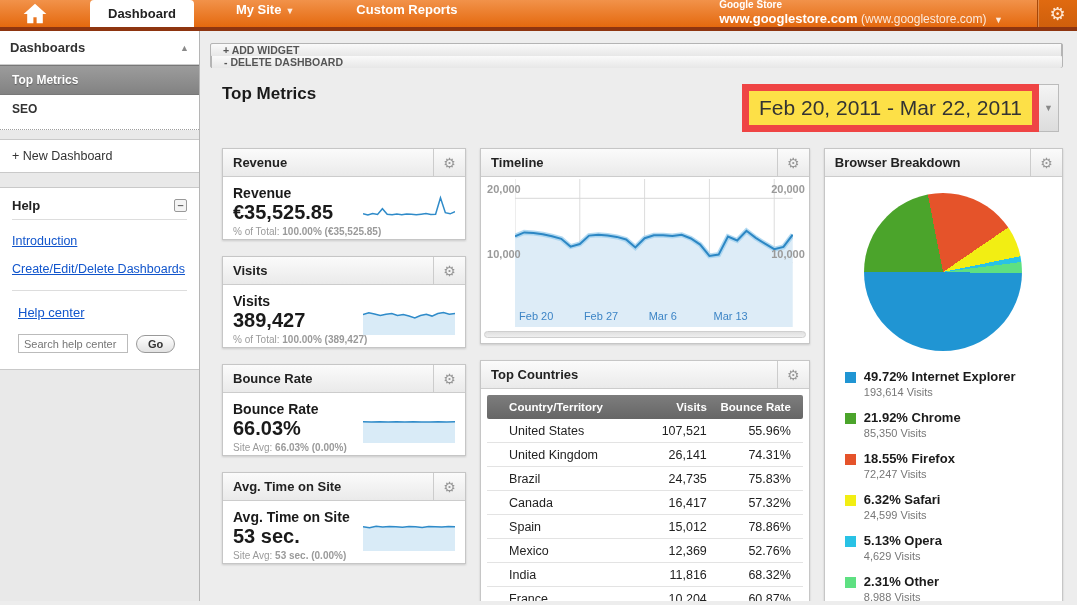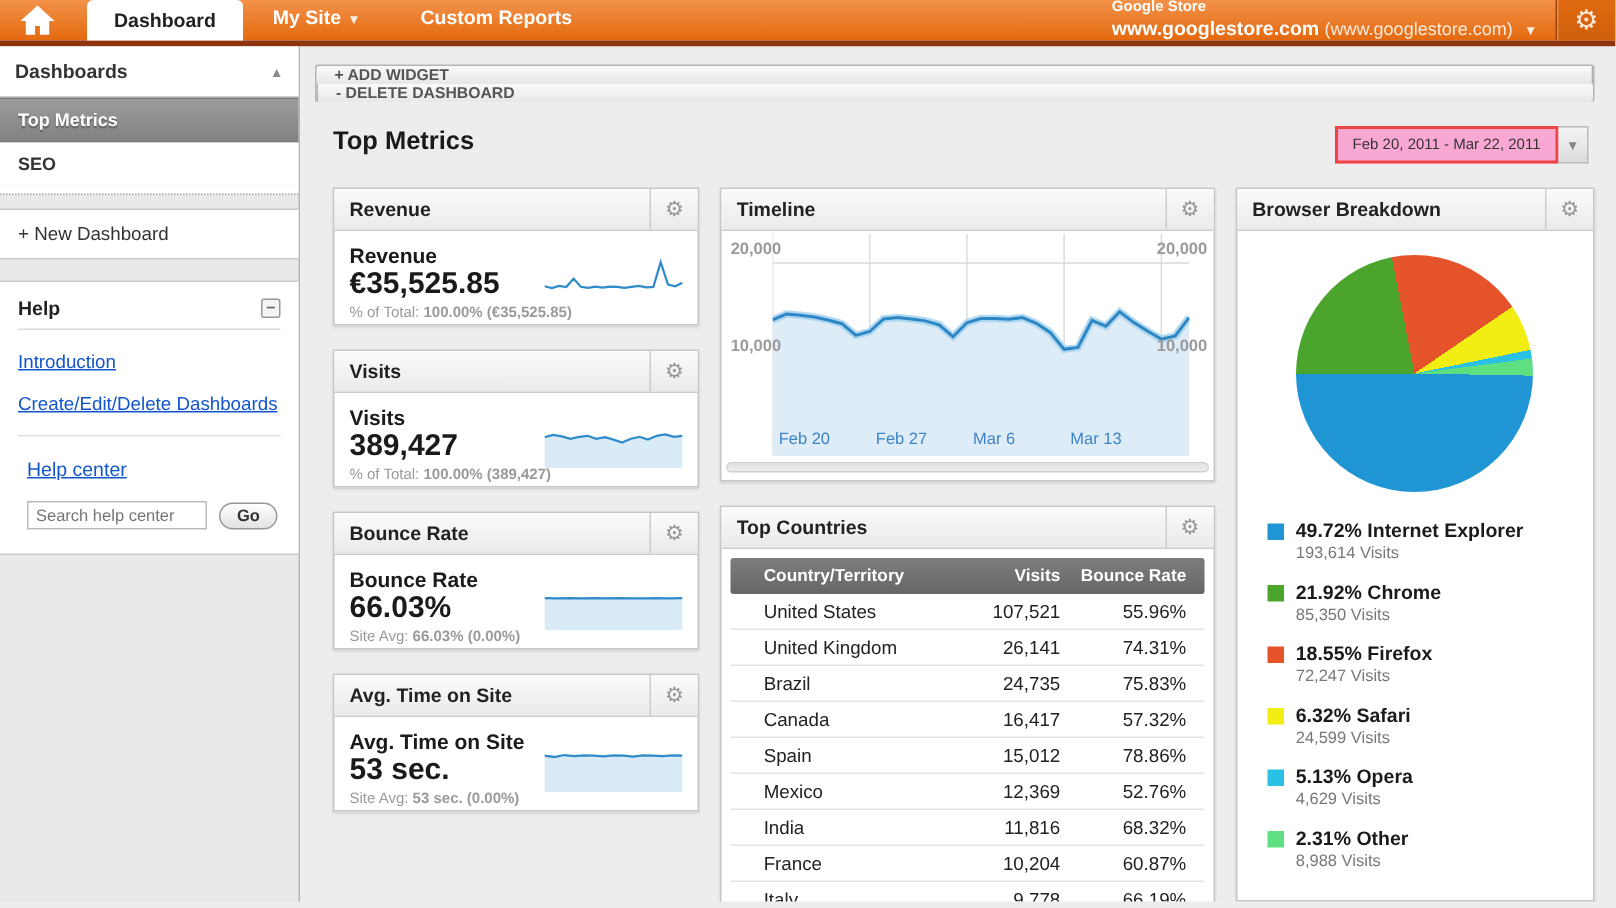--- a/index.html
+++ b/index.html
@@ -1,20 +1,20 @@
 <!DOCTYPE html>
 <html><head>
 <meta charset="utf-8">
 <style>
   html,body{margin:0;padding:0;width:1077px;height:605px;overflow:hidden;
     font-family:"Liberation Sans","DejaVu Sans",sans-serif;background:#ededed;}
   *{box-sizing:border-box;}
   
   .topbar{height:31px;background:linear-gradient(#f2924a,#e4690e);border-bottom:4px solid #8e3510;
-    display:flex;align-items:flex-end;padding-left:4px;}
+    display:flex;align-items:center;padding-left:14px;gap:22px;}
   .tb-home{width:26px;height:22px;margin:0 4px 4px 8px;}
   .tb-tab{background:#fff;border-radius:4px 4px 0 0;padding:6px 18px 6px;font-weight:bold;
     font-size:13px;color:#222;margin-left:16px;cursor:pointer;}
   .tb-nav{color:#fff;font-weight:bold;font-size:13px;padding:0 20px 8px;cursor:pointer;white-space:nowrap;}
   .tb-caret{font-size:9px;color:rgba(255,255,255,.85);margin-left:4px;}
   .tb-spacer{flex:1;}
   .tb-account{color:#fff;line-height:1.3;padding:3px 12px 4px;cursor:pointer;align-self:center;}
   .tb-acc1{font-size:10px;font-weight:bold;}
   .tb-acc2{font-size:13px;font-weight:bold;}
   .tb-acc2 .sub{font-weight:normal;font-size:12px;color:rgba(255,255,255,.85);}
@@ -37,37 +37,37 @@
   .help-panel{margin-top:14px;background:#fff;border-top:1px solid #c9c9c9;border-bottom:1px solid #c9c9c9;
     padding:10px 12px 16px;}
   .help-head{display:flex;justify-content:space-between;align-items:center;font-weight:bold;font-size:13px;
     color:#222;border-bottom:1px solid #ddd;padding-bottom:6px;margin-bottom:8px;}
   .help-minus{width:13px;height:13px;border:1px solid #999;border-radius:2px;background:#f4f4f4;color:#666;
     font-size:11px;line-height:10px;text-align:center;cursor:pointer;}
   .help-link{display:block;color:#1155cc;text-decoration:underline;font-size:12.5px;margin:14px 0;cursor:pointer;}
   .help-sep{border-top:1px solid #ddd;margin:12px 0 10px;}
   .hc-link{margin-left:6px;font-size:13px;}
   .help-search{display:flex;align-items:center;margin-left:6px;margin-top:4px;}
-  .help-input{width:120px;height:19px;border:1px solid #bbb;font-size:11px;color:#777;padding:1px 5px;
+  .help-input{width:110px;height:19px;border:1px solid #bbb;font-size:11px;color:#777;padding:1px 5px;
     font-family:inherit;}
   .go-btn{margin-left:8px;border:1px solid #999;border-radius:10px;background:linear-gradient(#fff,#e2e2e2);
     font-size:11px;font-weight:bold;color:#333;padding:2px 11px;cursor:pointer;font-family:inherit;}
   
   .main{flex:1;background:#ededed;padding:12px 14px 0 10px;overflow:hidden;}
   .toolbar{display:flex;border:1px solid #b4b4b4;border-radius:2px;height:25px;
     background:linear-gradient(#ececec,#dcdcdc);box-shadow:inset 0 1px 2px rgba(0,0,0,.08);flex-direction:column;}
   .tbar-btn{display:flex;align-items:center;padding:0 12px;font-size:10.5px;font-weight:bold;color:#555;
     background:linear-gradient(#fafafa,#e7e7e7);cursor:pointer;white-space:nowrap;}
   .tbar-btn.left{border-right:1px solid #b4b4b4;border-radius:2px 0 0 2px;}
   .tbar-btn.right{border-left:1px solid #b4b4b4;border-radius:0 2px 2px 0;}
   .tbar-spacer{flex:1;}
   .head-row{display:flex;justify-content:space-between;align-items:flex-start;margin:16px 4px 16px 12px;}
   .page-title{font-size:17px;font-weight:bold;color:#1a1a1a;}
   .date-box{display:flex;cursor:pointer;}
-  .date-text{background:#f9a8d4;border:2px solid #ef4444;padding:5px 10px;font-size:10px;color:#333;}
+  .date-text{background:#fde047;border:7px solid #ef4444;padding:5px 10px;font-size:21px;color:#333;}
   .date-arrow{width:20px;border:1px solid #bbb;border-left:none;background:linear-gradient(#f4f4f4,#dcdcdc);
     display:flex;align-items:center;justify-content:center;color:#888;font-size:9px;}
   .grid{display:flex;gap:14px;margin-left:12px;}
   .col1{width:248px;}.col2{width:335px;}.col3{width:243px;}
   
   .widget{background:#fff;border:1px solid #c6c6c6;box-shadow:0 1px 2px rgba(0,0,0,.15);margin-bottom:16px;}
   .w-head{height:28px;display:flex;align-items:center;background:linear-gradient(#fbfbfb,#eaeaea);
     border-bottom:1px solid #ccc;}
   .w-title{flex:1;padding:0 10px;font-size:13px;font-weight:bold;color:#222;}
   .w-gear{width:32px;align-self:stretch;display:flex;align-items:center;justify-content:center;

